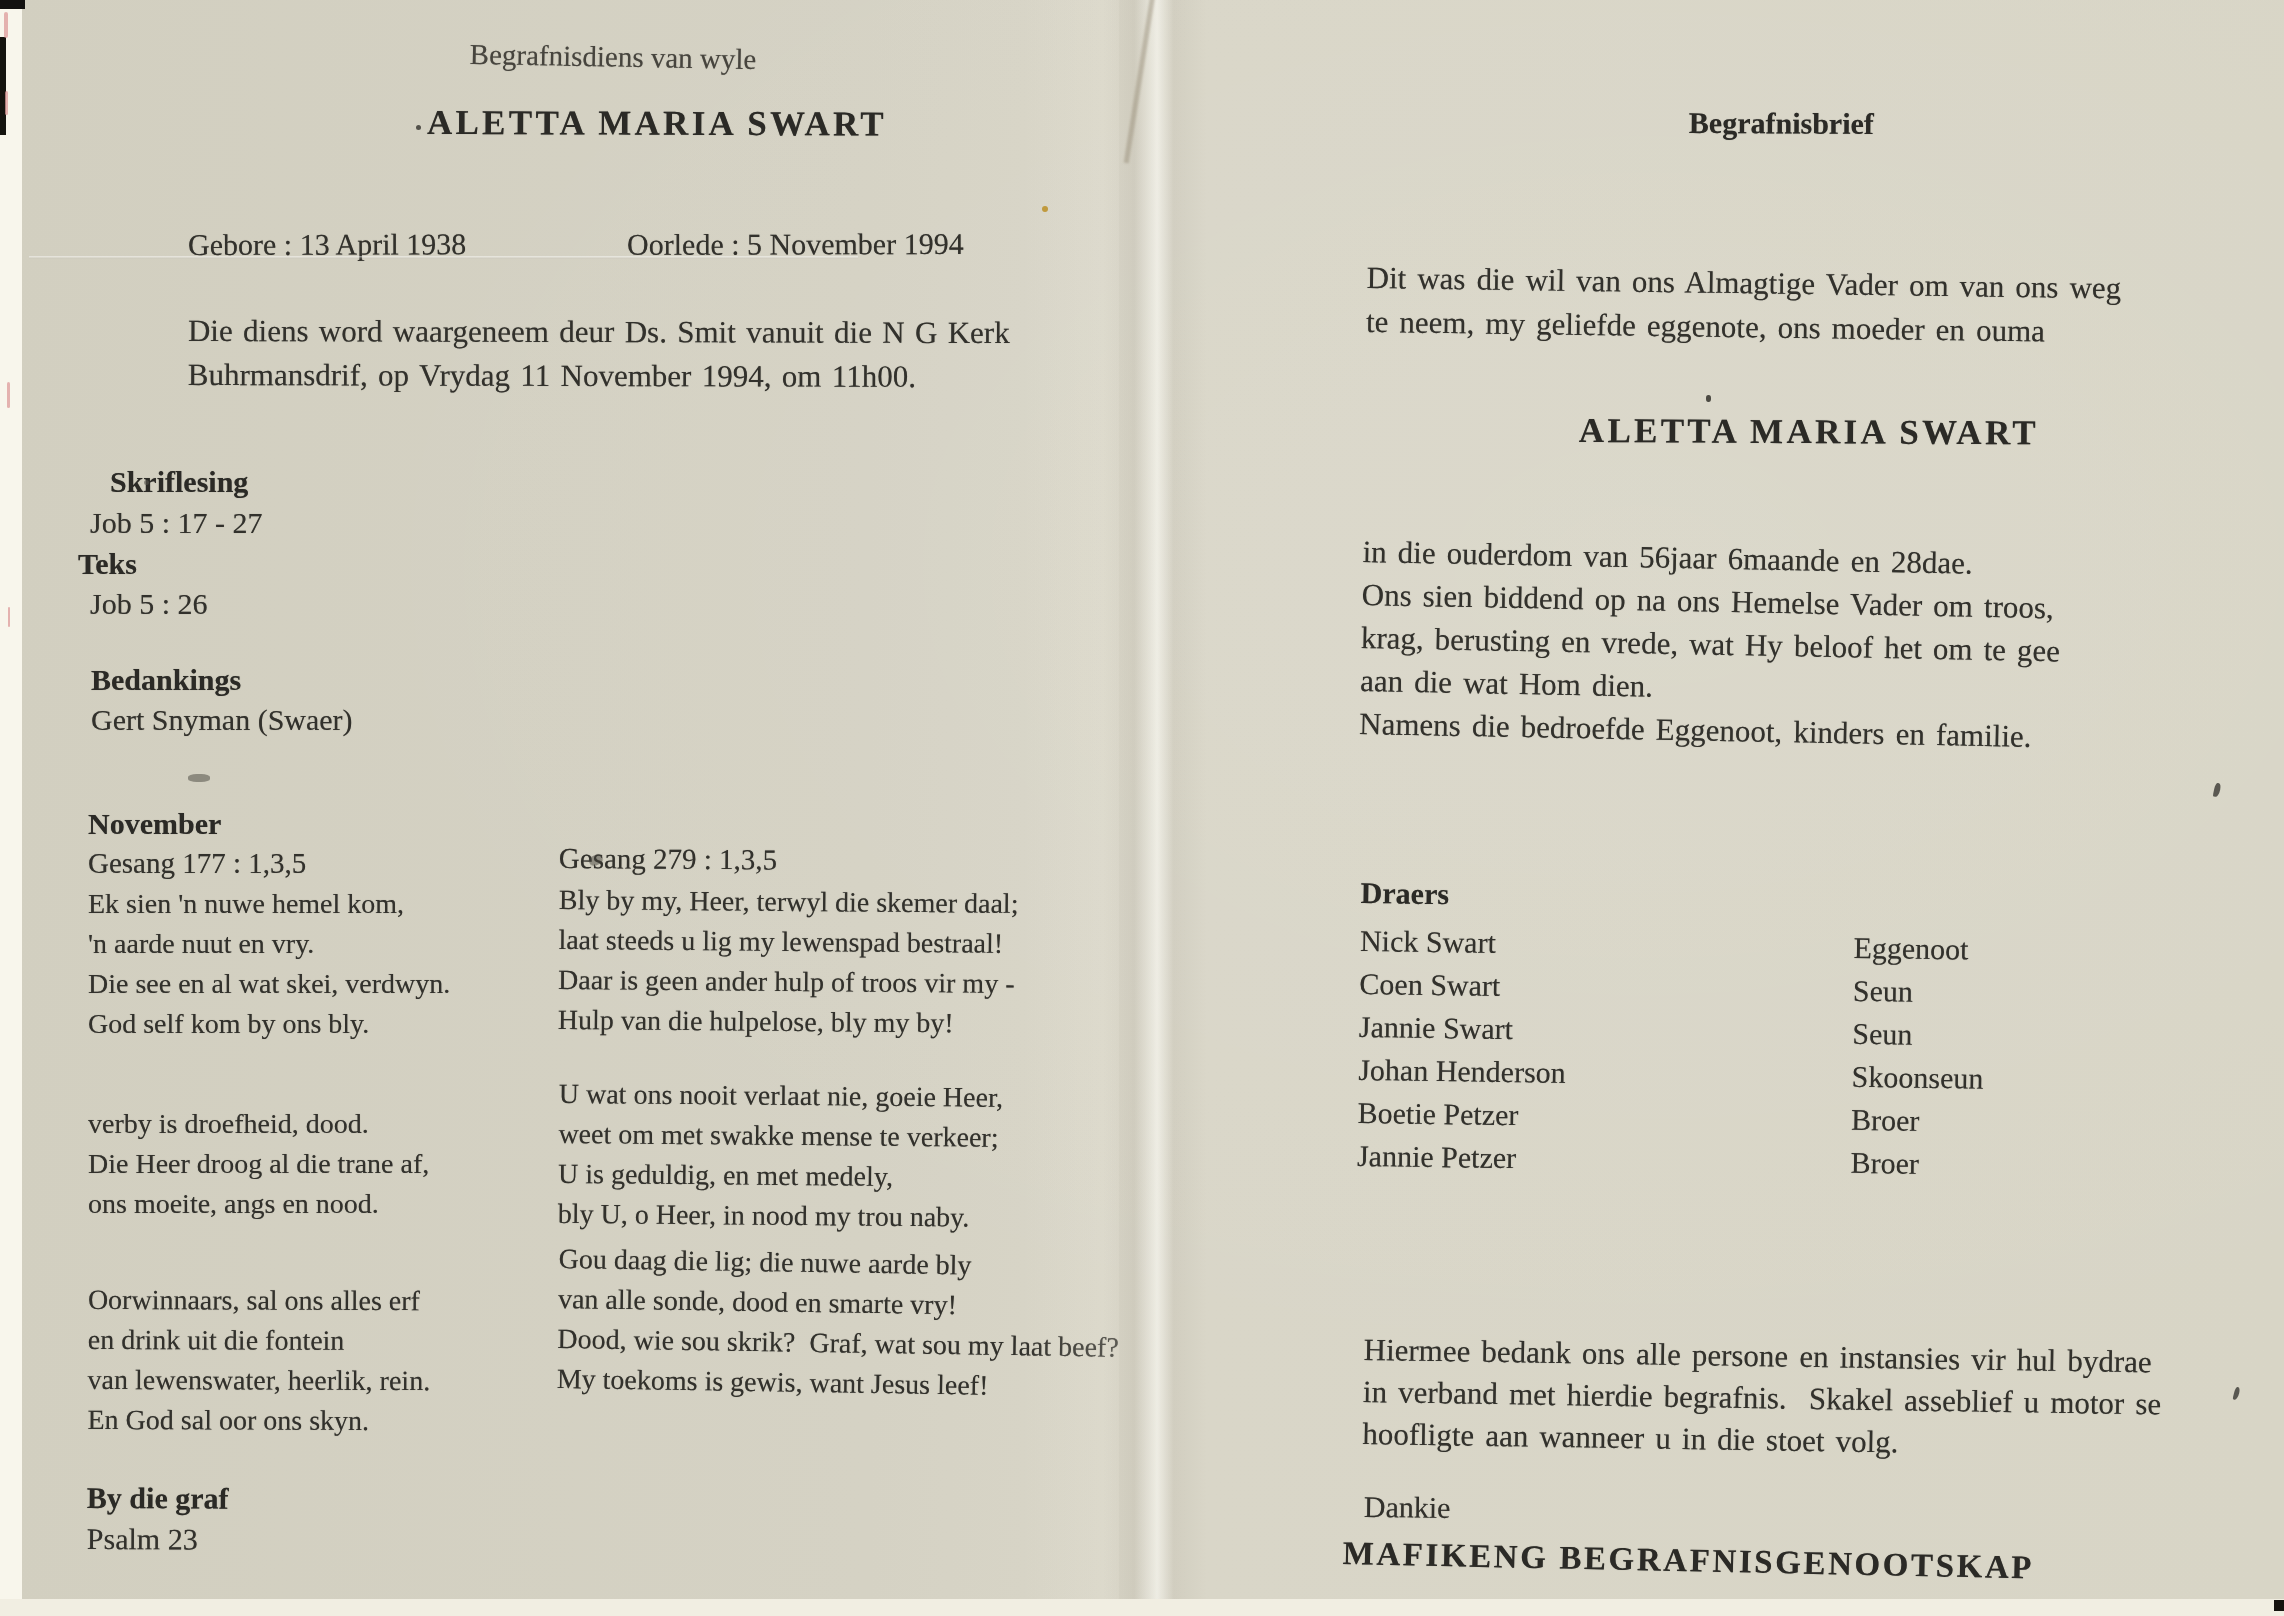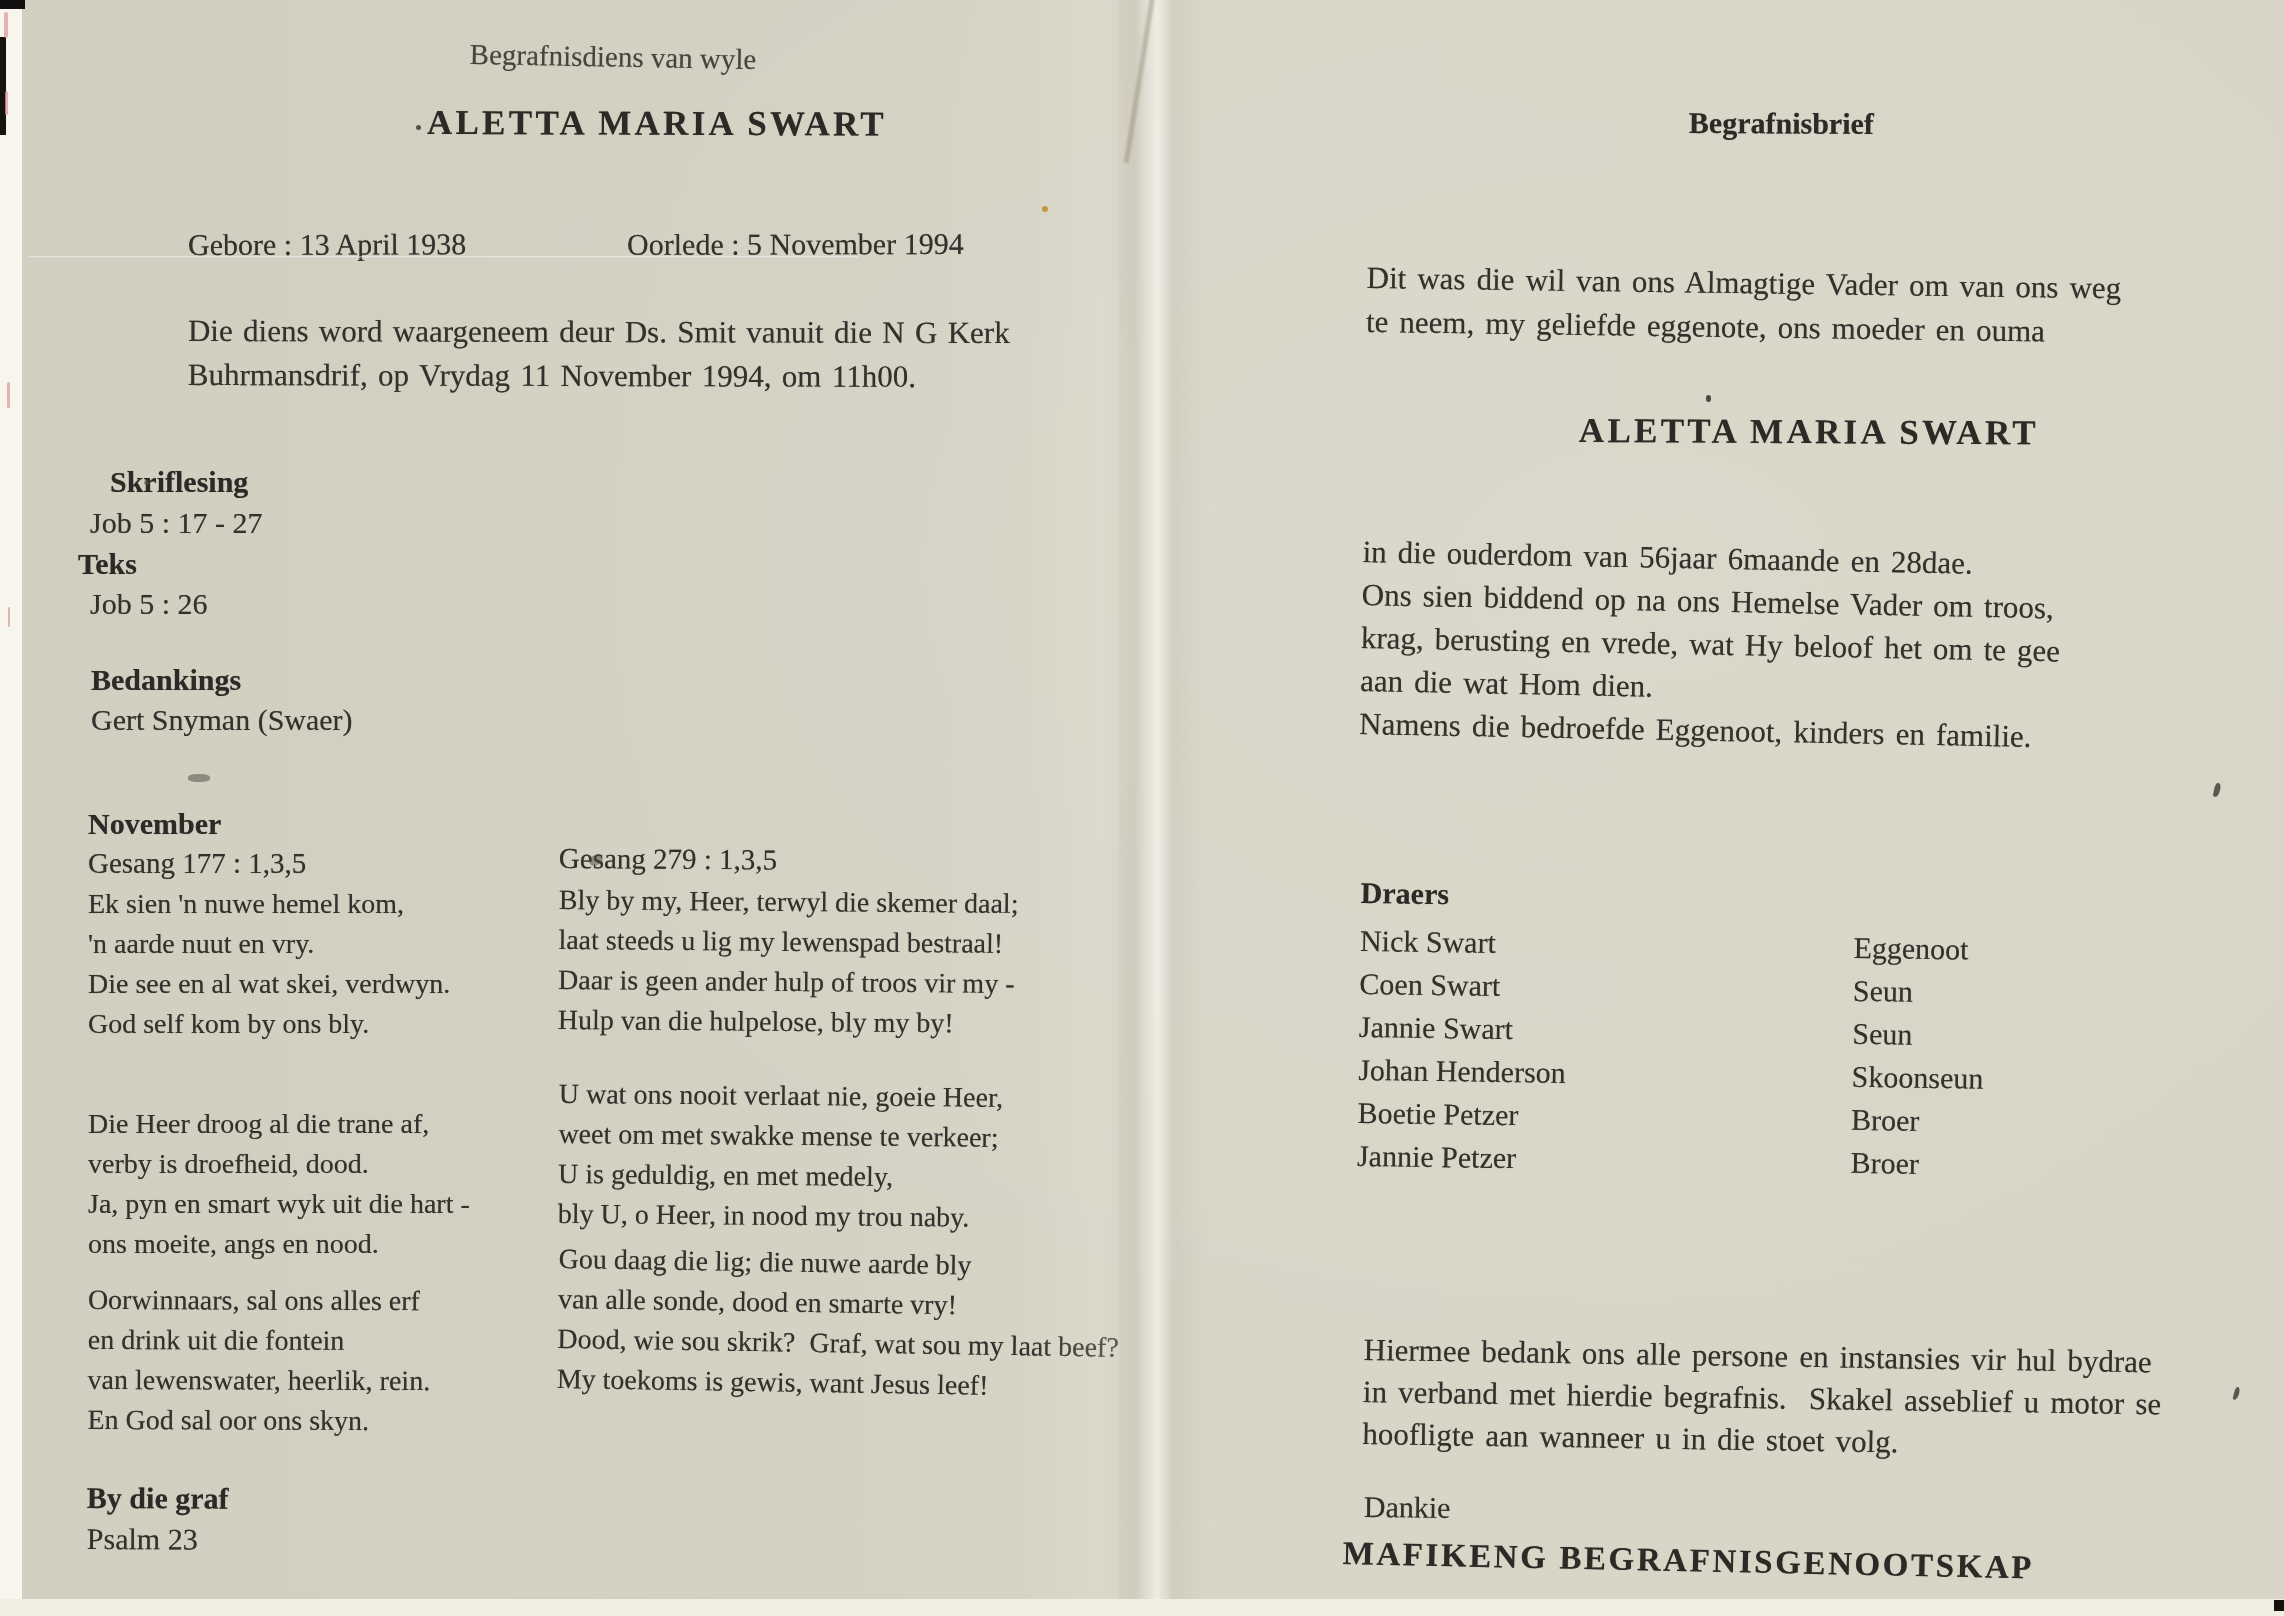--- a/index.html
+++ b/index.html
@@ -76,23 +76,22 @@
 <div class="txt sec h" style="left:88px;top:807px;">November</div>
 
 <div class="txt" style="left:88px;top:847px;font-size:29px;">Gesang 177 : 1,3,5</div>
 <div class="txt poem" style="left:88px;top:884px;">
     <div class="pl">Ek sien 'n nuwe hemel kom,</div>
     <div class="pl">'n aarde nuut en vry.</div>
     <div class="pl">Die see en al wat skei, verdwyn.</div>
     <div class="pl">God self kom by ons bly.</div>
   </div>
 <div class="txt poem" style="left:88px;top:1104px;">
+    <div class="pl">verby is droefheid, dood.</div>
     <div class="pl">Die Heer droog al die trane af,</div>
-    <div class="pl">verby is droefheid, dood.</div>
-    <div class="pl">Ja, pyn en smart wyk uit die hart -</div>
     <div class="pl">ons moeite, angs en nood.</div>
   </div>
 <div class="txt poem" style="left:88px;top:1280px;transform:rotate(0.2deg);">
     <div class="pl">Oorwinnaars, sal ons alles erf</div>
     <div class="pl">en drink uit die fontein</div>
     <div class="pl">van lewenswater, heerlik, rein.</div>
     <div class="pl">En God sal oor ons skyn.</div>
   </div>
 
 <div class="txt sec h" style="left:87px;top:1481px;transform:rotate(0.3deg);">By die graf</div>

